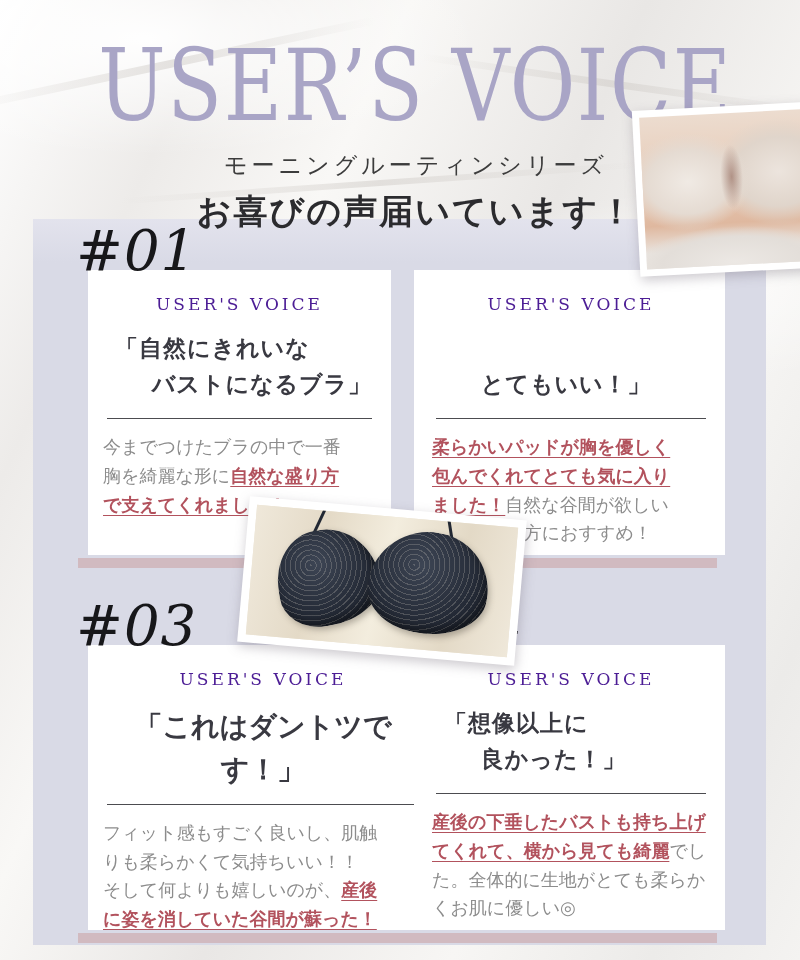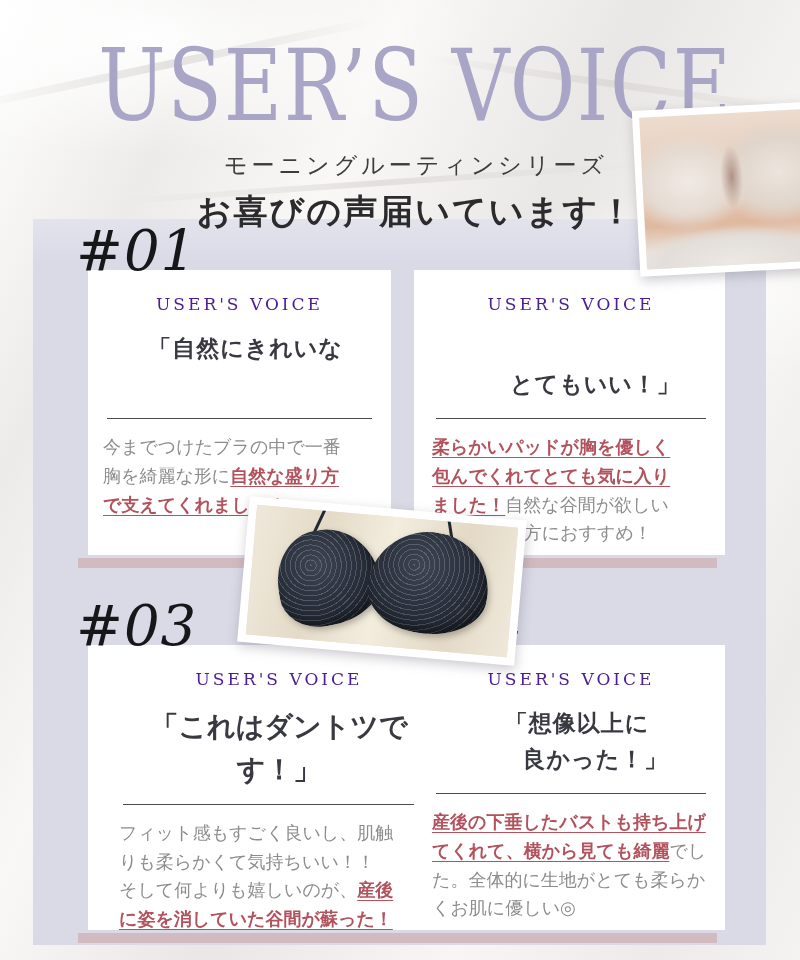--- a/index.html
+++ b/index.html
@@ -72,21 +72,21 @@
   .cup1{left:26px;top:18px;width:102px;height:96px;border-radius:46% 54% 58% 42%/58% 62% 42% 38%;transform:rotate(-14deg);}
   .cup2{left:118px;top:12px;width:120px;height:102px;border-radius:52% 48% 55% 45%/60% 58% 44% 40%;transform:rotate(6deg);}
   .strap{position:absolute;width:3px;background:#222833;}
   .strap1{left:62px;top:-2px;height:26px;transform:rotate(20deg);}
   .strap2{left:194px;top:-4px;height:30px;transform:rotate(-14deg);}
 
   
   .card{position:absolute;z-index:2;}
   .card1{left:88px;top:270px;width:303px;height:285px;}
   .card2{left:414px;top:270px;width:311px;height:285px;}
-  .card3{left:88px;top:645px;width:350px;height:285px;padding-left:16px;}
+  .card3{left:88px;top:645px;width:350px;height:285px;}
   .card4{left:414px;top:645px;width:311px;height:285px;}
   .card-box{
     position:absolute;inset:0;background:#ffffff;
   }
   .card-box::after{
     content:"";position:absolute;left:-10px;right:8px;bottom:-13px;height:10px;
     background:#d1bac0;
   }
   .card-number{
     position:absolute;top:-47px;left:-12px;z-index:3;
@@ -97,21 +97,20 @@
   .card2 .card-content,.card4 .card-content{padding:24px 15px 0 18px;}
   .card-label{
     text-align:center;font-family:"DejaVu Serif","Liberation Serif",serif;
     font-size:17px;letter-spacing:3px;color:#4c1d95;
   }
   .card-title{
     margin:16px 0 0;min-height:76px;
     font-family:"DejaVu Serif","Liberation Serif",serif;
     font-size:23px;line-height:1.55;color:#393941;font-weight:700;letter-spacing:1px;
     padding-left:12px;
-    text-align:center;
   }
   .card-title .t2{margin-left:1.6em;}
   .card3 .card-title{padding-left:0;text-align:center;font-size:28px;letter-spacing:0;}
   .divider{margin:12px 4px 0;border:none;border-top:1px solid #4c4c50;}
   .card-body{
     margin:14px 0 0;font-size:18px;line-height:1.6;color:#8c8c8c;
     letter-spacing:0;white-space:pre-line;
   }
   .hl{color:#b2525d;font-weight:700;text-decoration:underline;text-underline-offset:4px;text-decoration-thickness:1px;}
 </style>
@@ -142,21 +141,21 @@
     <div class="cup cup1"></div>
     <div class="cup cup2"></div>
   </div>
 </div>
 
 <section class="card card1">
   <div class="card-box"></div>
   <div class="card-number">#01</div>
   <div class="card-content">
     <div class="card-label">USER'S VOICE</div>
-    <h2 class="card-title"><span class="t1">「自然にきれいな</span><br></h2>
+    <h2 class="card-title"><span class="t1">「自然にきれいな</span><br><span class="t2">バストになるブラ」</span></h2>
     <hr class="divider">
     <p class="card-body"><span>今までつけたブラの中で一番
 胸を綺麗な形に</span><span class="hl">自然な盛り方
 で支えてくれました！</span><span></span></p>
   </div>
 </section>
 
 <section class="card card2">
   <div class="card-box"></div>
   <div class="card-content">

